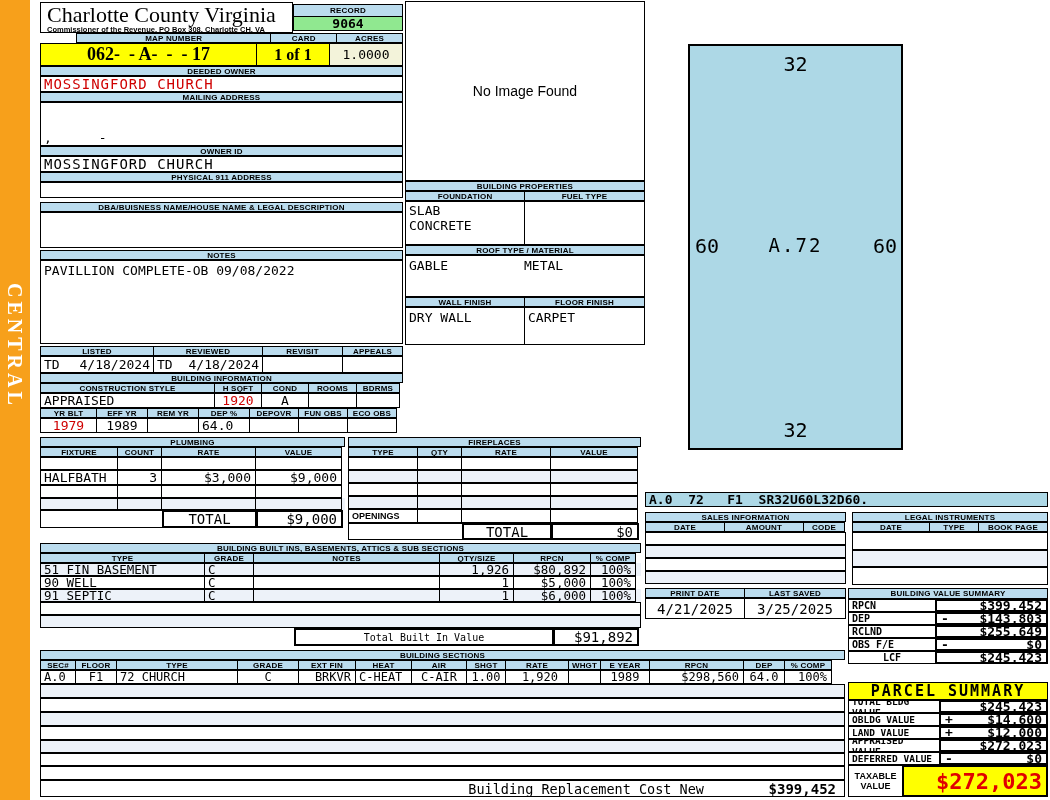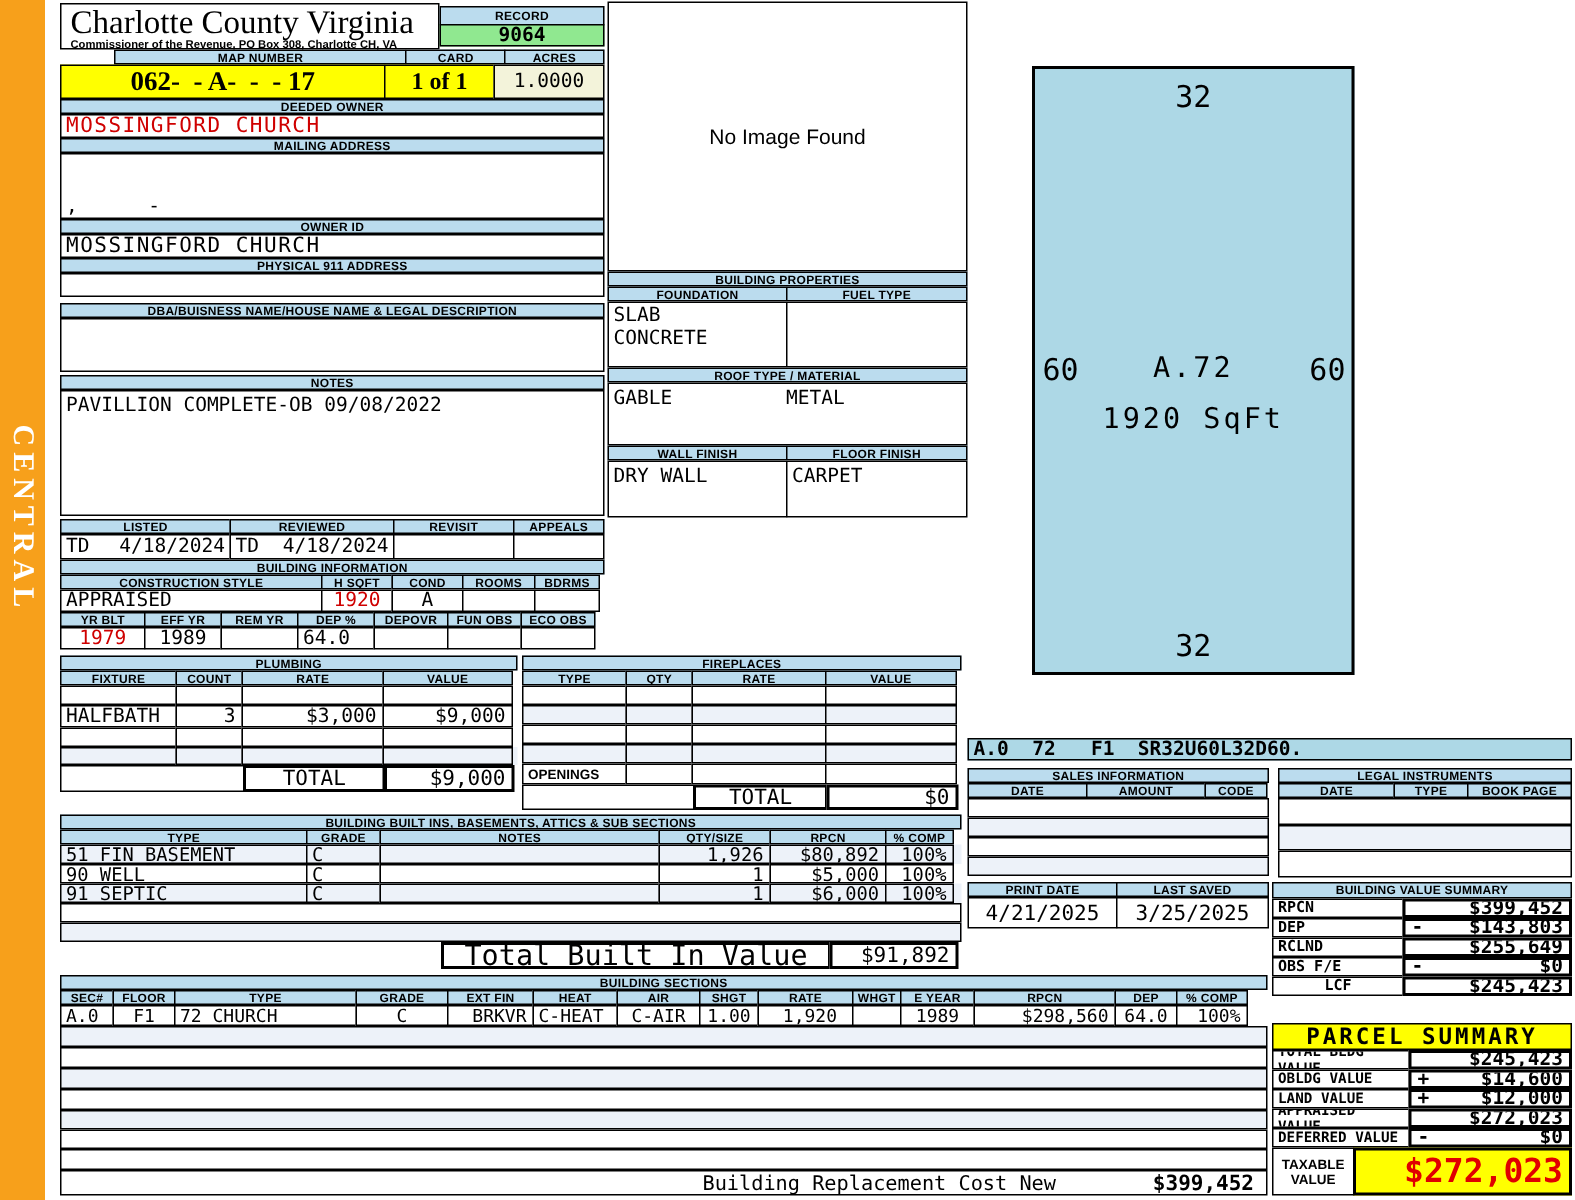--- a/index.html
+++ b/index.html
@@ -285,21 +285,21 @@
       <div class="cellL pale" style="width:50px;font-size:12.5px;">C</div>
       <div class="cellL pale" style="width:187px;font-size:12.5px;"></div>
       <div class="cellR pale" style="width:75px;font-size:12.5px;">1</div>
       <div class="cellR pale" style="width:78px;font-size:12.5px;">$6,000</div>
       <div class="cellR pale" style="width:46px;font-size:12.5px;">100%</div>
     </div>
     <div class="box" style="height:13px;"></div>
     <div class="box pale" style="height:13px;"></div>
     <div class="row" style="height:18px;">
       <div style="width:255px;border:none;"></div>
-      <div class="cellC thick" style="width:260px;font-size:19px;">Total Built In Value</div>
+      <div class="cellC thick" style="width:260px;font-size:10px;">Total Built In Value</div>
       <div class="cellR thick b" style="width:86px;font-size:14px;">$91,892</div>
     </div>
   </div>
 
   <div class="abs" style="left:40px;top:650px;width:805px;">
     <div class="bar" style="height:10px;">BUILDING SECTIONS</div>
     <div class="row" style="height:10px;">
       <div class="bar" style="width:36px;">SEC#</div>
       <div class="bar" style="width:42px;">FLOOR</div>
       <div class="bar" style="width:122px;">TYPE</div>
@@ -375,21 +375,20 @@
       <div class="cellL" style="width:121px;align-items:flex-start;padding-top:2px;">CARPET</div>
     </div>
   </div>
 
   <div class="abs" style="left:645px;top:0;width:403px;height:492px;">
     <div class="sketch-rect">
       <div class="sk" style="top:6px;left:0;width:100%;text-align:center;">32</div>
       <div class="sk" style="top:188px;left:5px;">60</div>
       <div class="sk" style="top:188px;right:4px;">60</div>
       <div class="sk" style="top:188px;left:0;width:100%;text-align:center;letter-spacing:2px;font-size:19px;">A.72</div>
-      <div class="sk" style="top:222px;left:0;width:100%;text-align:center;letter-spacing:2px;font-size:19px;">1920 SqFt</div>
       <div class="sk" style="bottom:6px;left:0;width:100%;text-align:center;">32</div>
     </div>
   </div>
   <div class="legend">A.0  72   F1  SR32U60L32D60.</div>
 
   <div class="abs" style="left:645px;top:512px;width:201px;">
     <div class="bar" style="height:10px;">SALES INFORMATION</div>
     <div class="row" style="height:10px;">
       <div class="bar" style="width:80px;">DATE</div>
       <div class="bar" style="width:80px;">AMOUNT</div>

